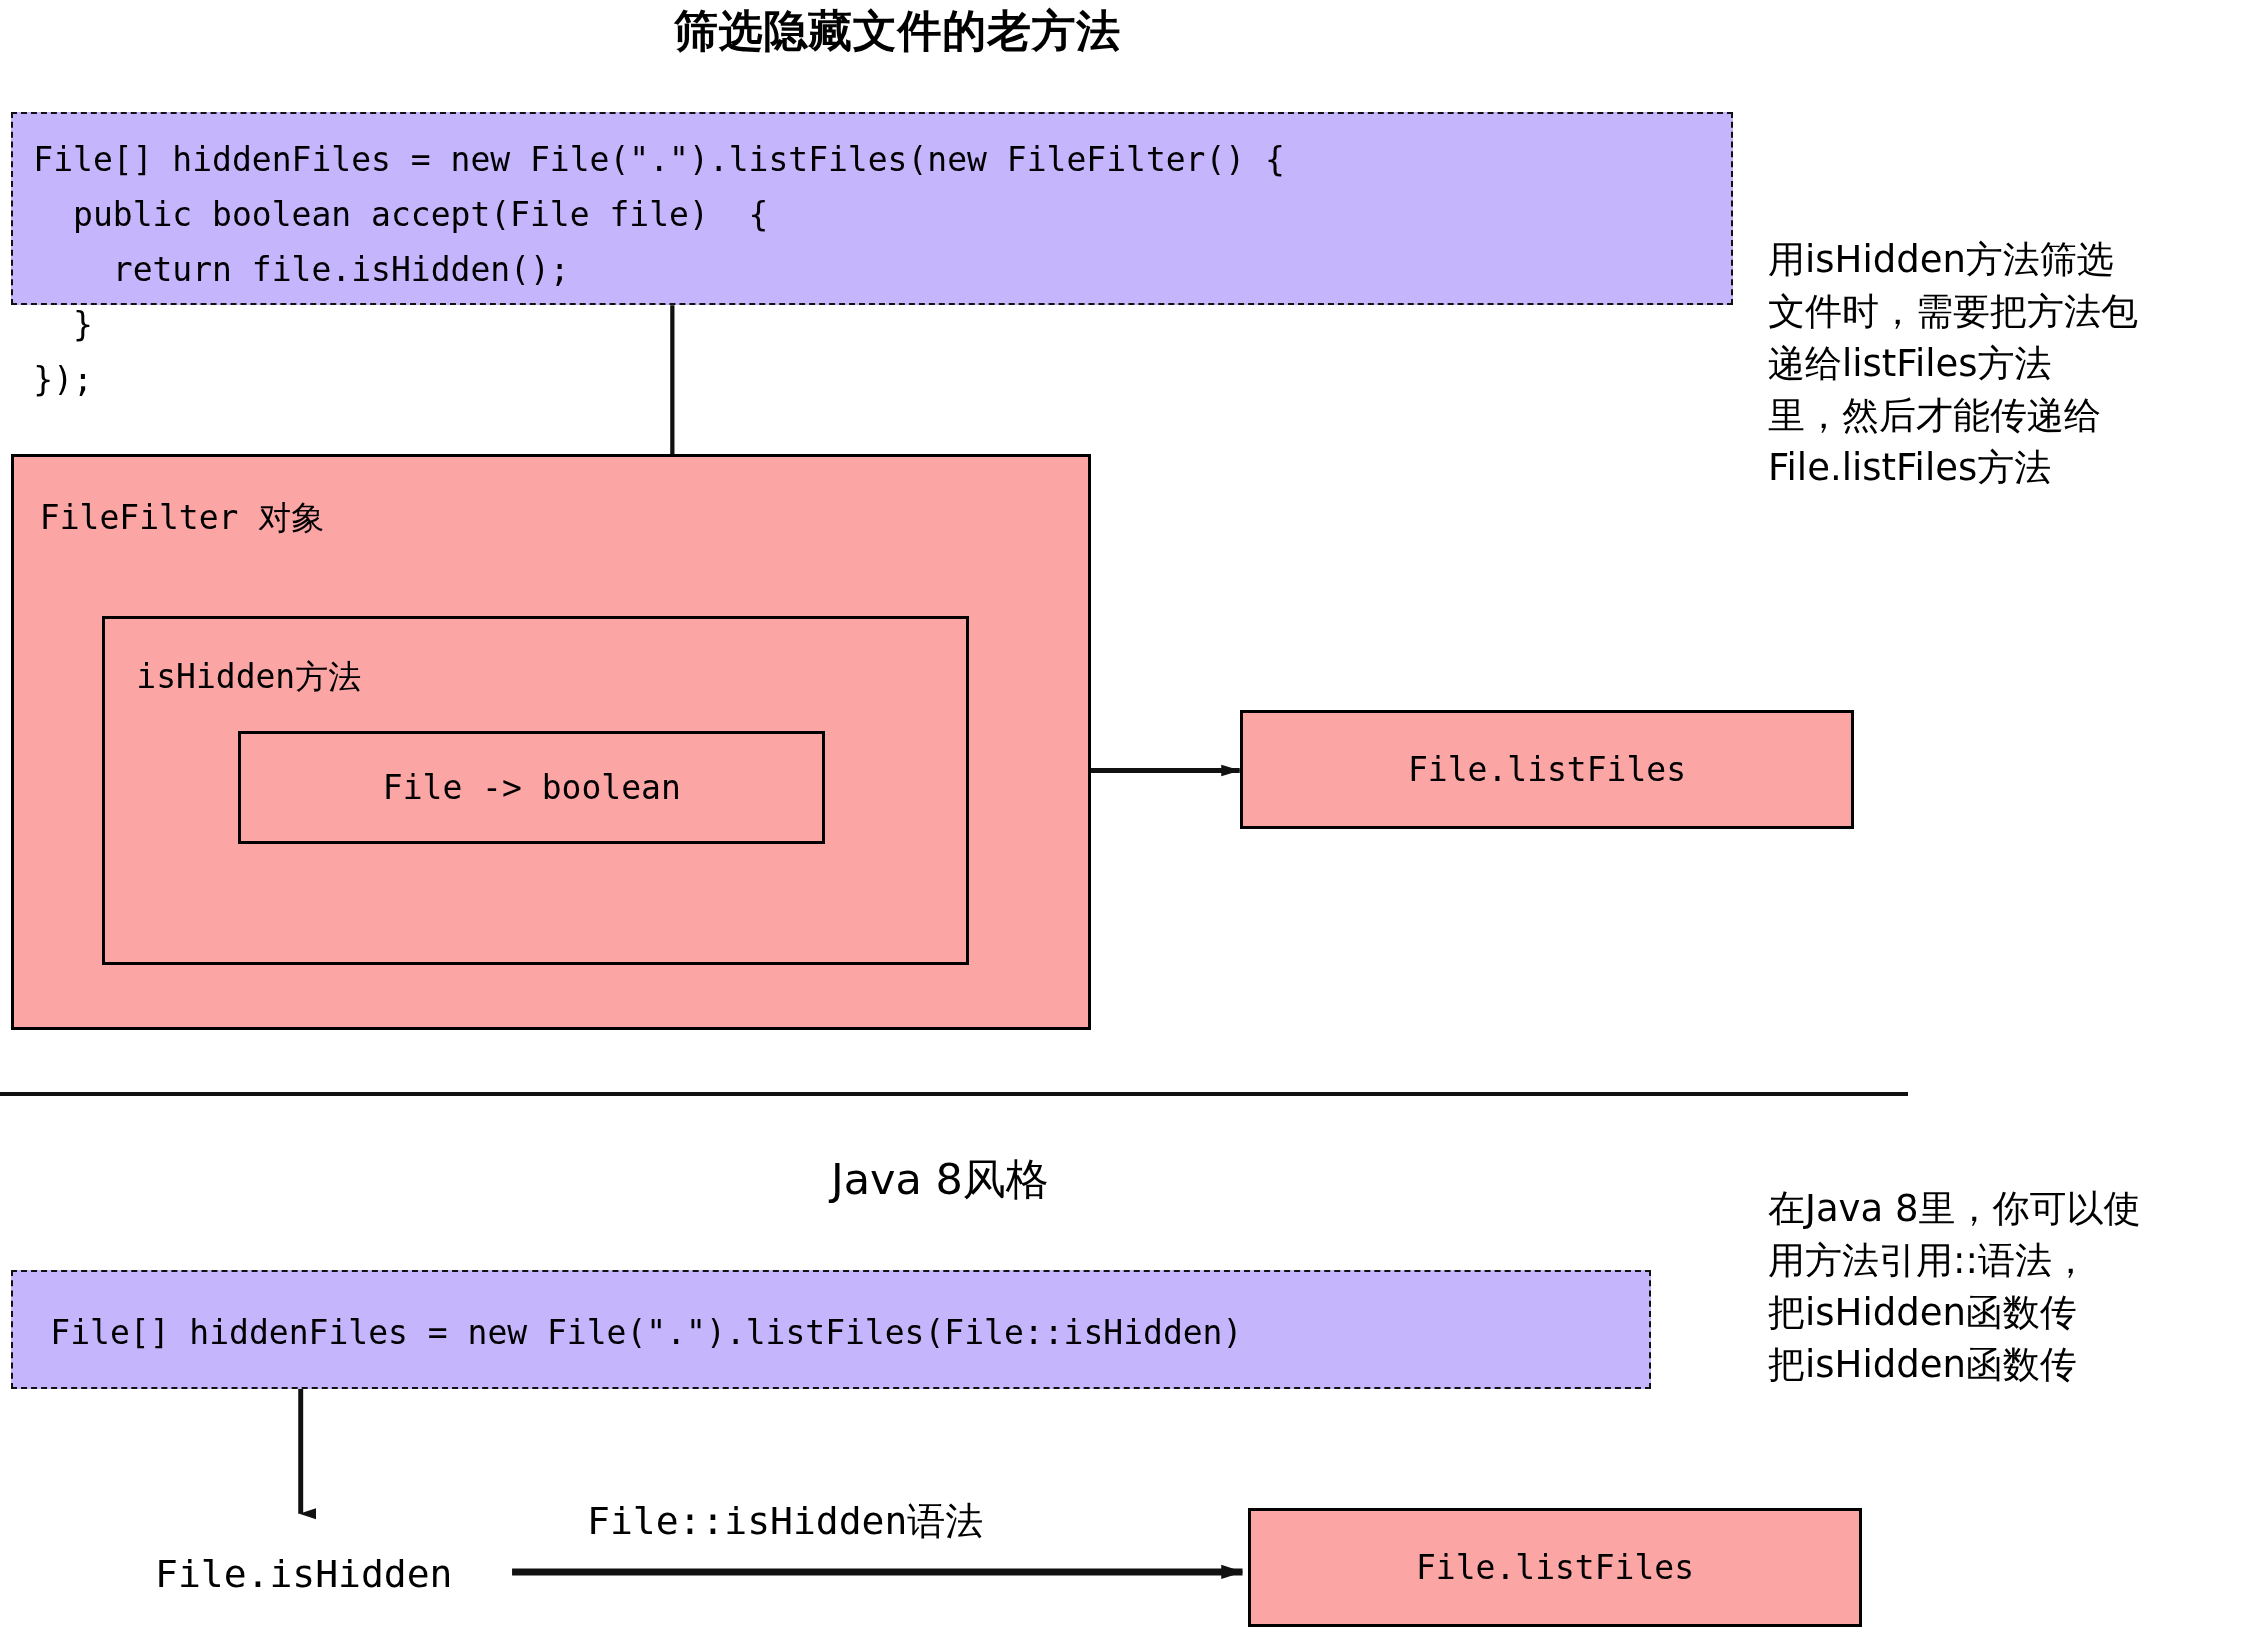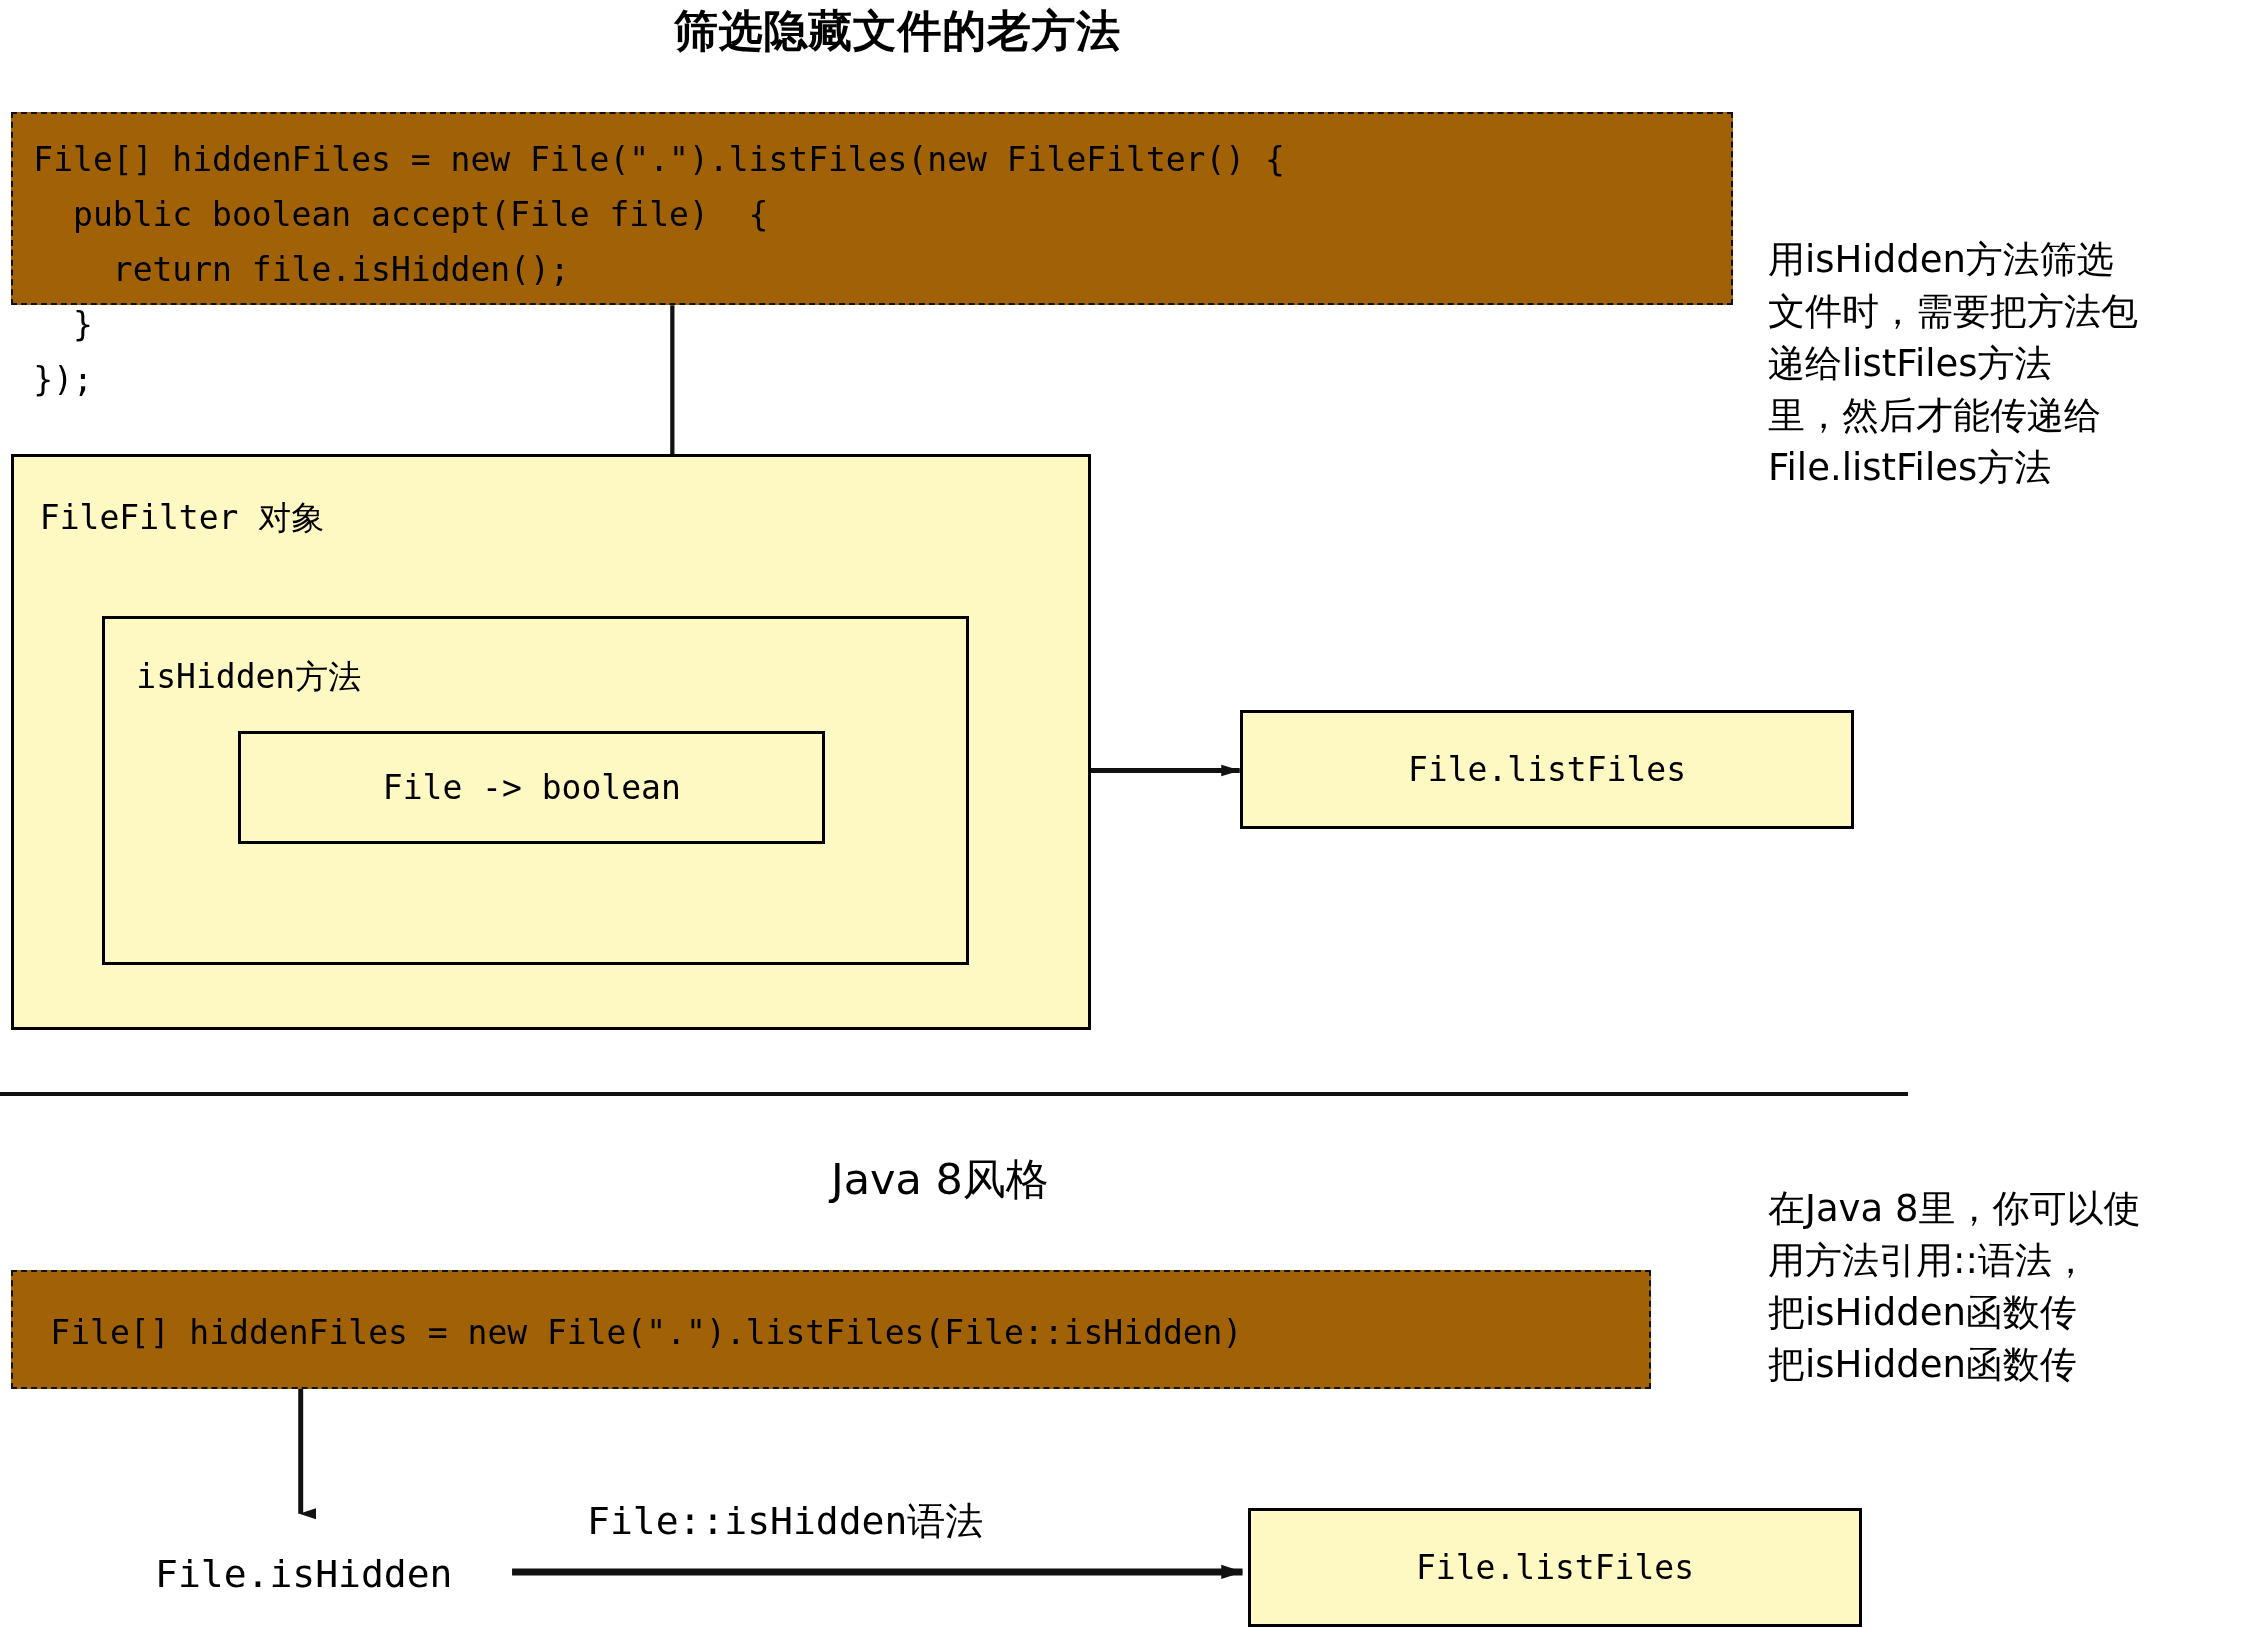--- a/index.html
+++ b/index.html
@@ -36,35 +36,35 @@
     font-family: "DejaVu Sans", "Liberation Sans", sans-serif;
     font-size: 43px;
     font-weight: 400;
     white-space: nowrap;
     line-height: 1;
   }
 
   
   .code-box {
     border: 2.8px dashed #111111;
-    background: #a16207;
+    background: #c4b5fd;
     box-sizing: border-box;
   }
   .code-text {
     font-family: "DejaVu Sans Mono", "Liberation Mono", monospace;
     font-size: 33px;
     line-height: 55px;
     white-space: pre;
     color: #000000;
   }
 
   
   .solid-box {
     border: 3.5px solid #000000;
-    background: #fef9c3;
+    background: #fca5a5;
     box-sizing: border-box;
   }
   .box-label {
     font-family: "DejaVu Sans Mono", "Liberation Mono", monospace;
     font-size: 33px;
     white-space: nowrap;
     line-height: 1;
   }
   .box-center {
     display: flex;

